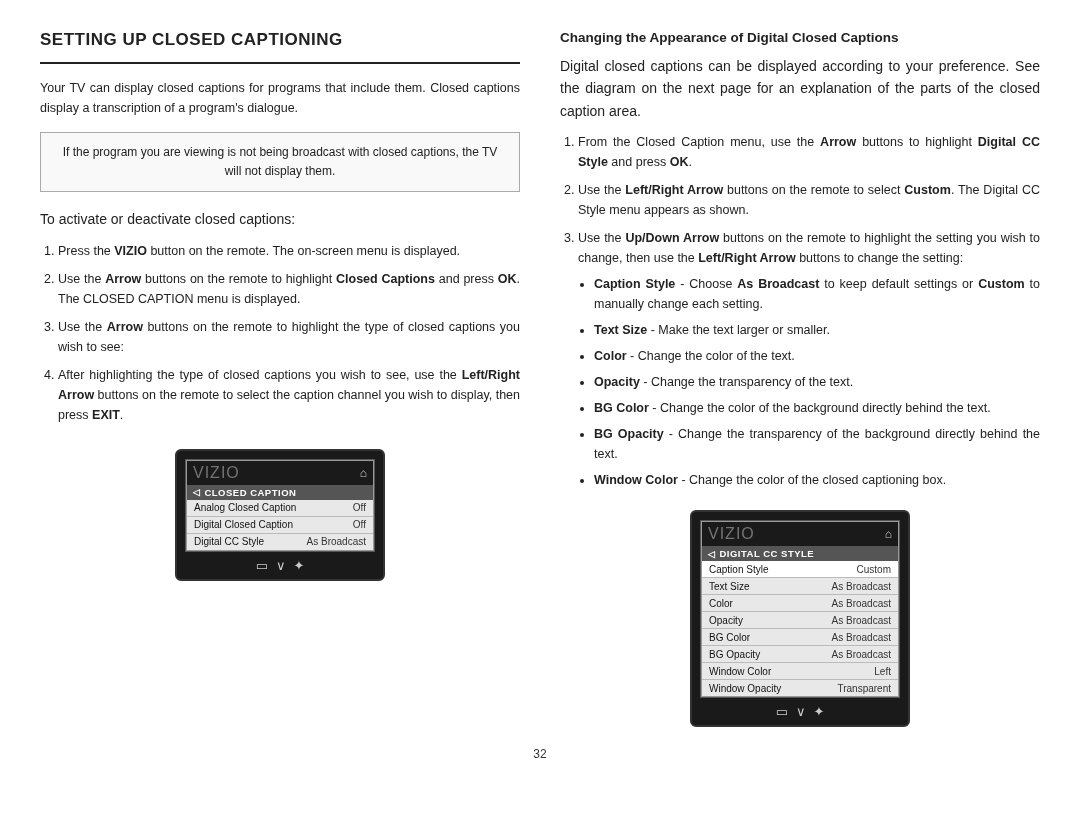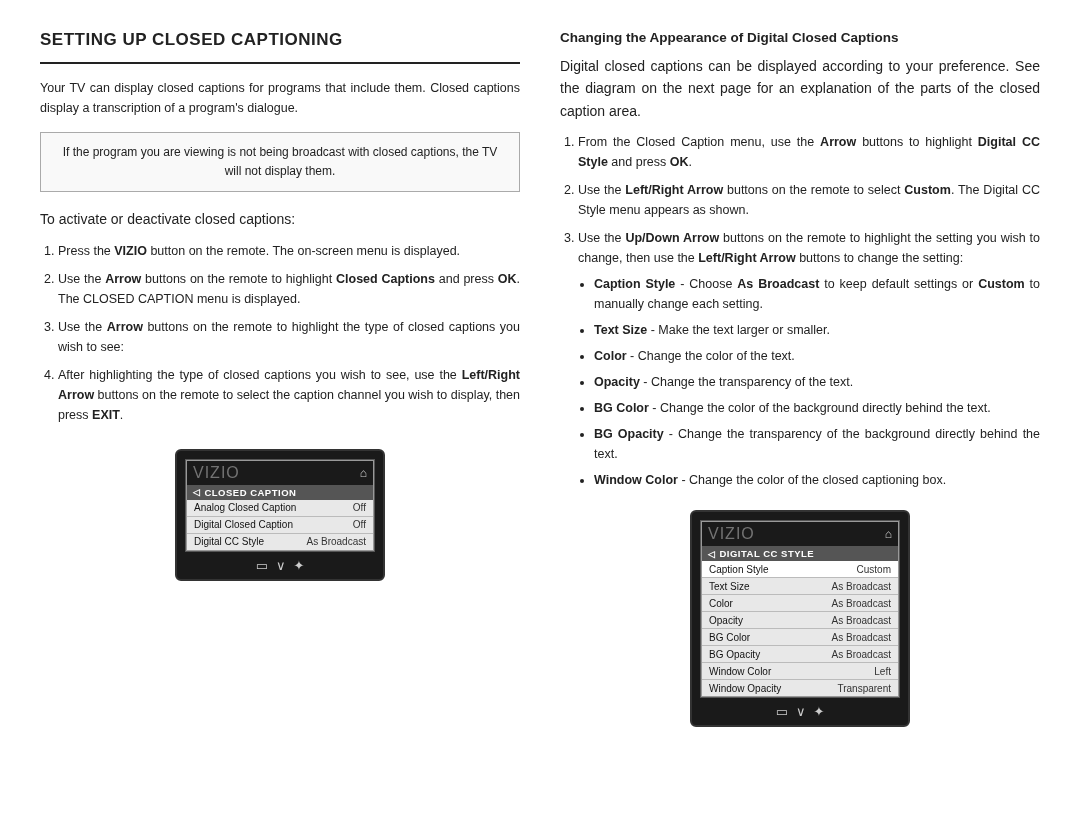--- a/index.html
+++ b/index.html
@@ -351,13 +351,16 @@
             <span>▭</span>
             <span>∨</span>
             <span>✦</span>
           </div>
         </div>
       </div>
     </div>
 
   </div>
 
+  <div class="page-number">
+    <span>32</span>
+  </div>
 </div>
 
 </body></html>

